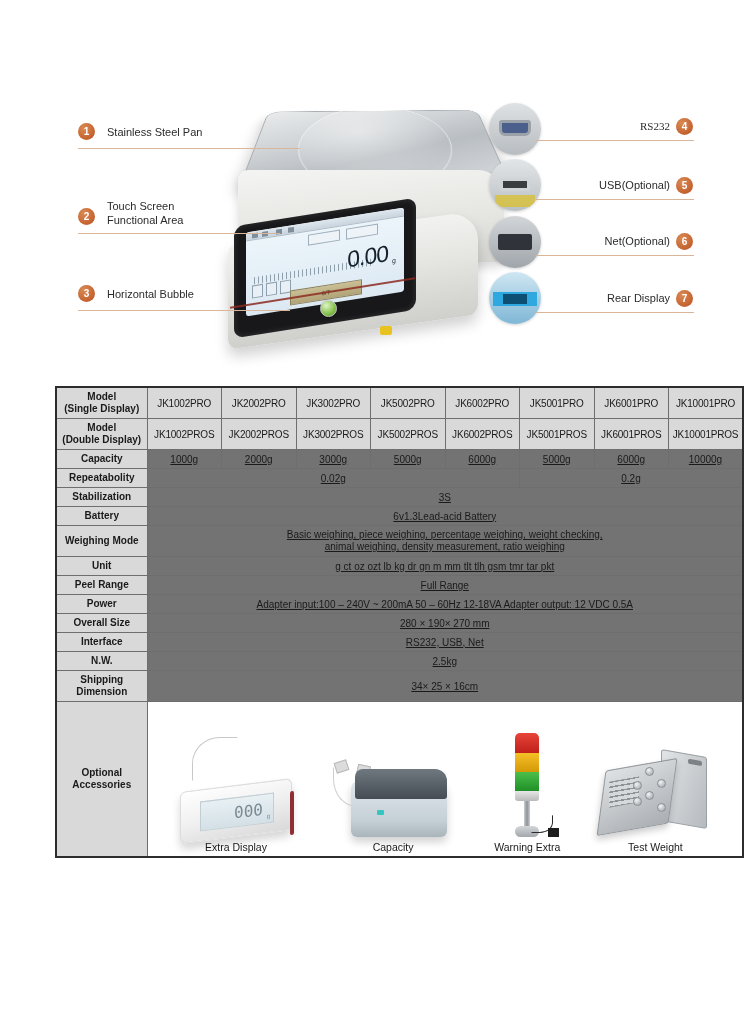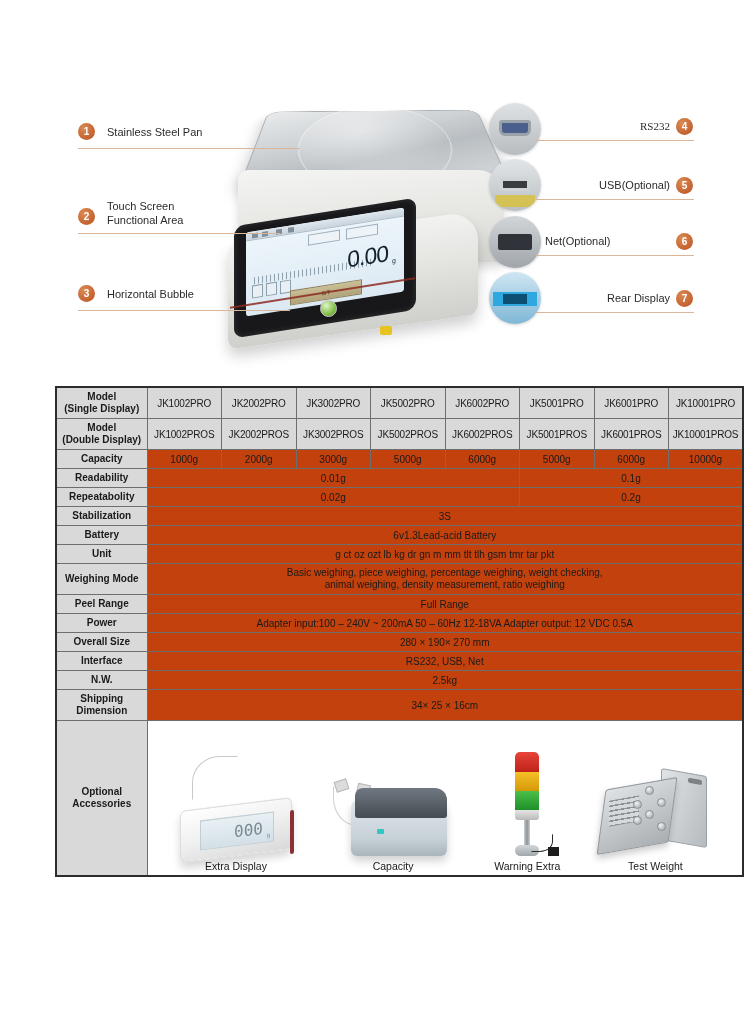--- a/index.html
+++ b/index.html
@@ -131,21 +131,21 @@
   .spec-wrap { position:absolute; left:31px; top:386px; width:689px;padding-left:24px; }
   table.spec { width:689px; border-collapse:collapse; table-layout:fixed;
                border:2px solid #2c2c2c; background:#fff; }
   table.spec td {
     border:1px solid #6e6e6e;
     font-size:10px; text-align:center; vertical-align:middle;
     padding:3px 2px; color:#1a1a1a;
   }
   td.rowhead { font-weight:bold; background:#d9d9d9; width:91px; font-size:10px; line-height:12px; }
   td.modelcell { background:#d9d9d9; font-size:9.5px; letter-spacing:-.2px; }
-  td.val { background:#c2410c; }
+  td.val { background:#737373;text-decoration:underline; }
   .mode-multi { line-height:12px; }
 
   
   td.acc-cell { padding:0; height:148px; background:#fff; }
   .acc-strip { display:flex; align-items:flex-end; justify-content:space-around;
                height:148px; padding:6px 10px 0 10px; }
   .acc-item { text-align:center; }
   .acc-art { height:106px; display:flex; align-items:flex-end; justify-content:center; }
   .acc-cap { font-size:10.5px; padding-top:4px; color:#1a1a1a; }
 
@@ -283,21 +283,21 @@
     <div class="badge">4</div>
   </div>
   <div class="cl-line" style="position:absolute; left:536px; top:140px; width:158px;"></div>
 
   <div class="cl-label" style="position:absolute; left:545px; top:178px; width:125px; text-align:right;">USB(Optional)</div>
   <div class="callout" style="left:676px; top:177px;">
     <div class="badge">5</div>
   </div>
   <div class="cl-line" style="position:absolute; left:536px; top:199px; width:158px;"></div>
 
-  <div class="cl-label" style="position:absolute; left:545px; top:234px; width:125px; text-align:left;">Net(Optional)</div>
+  <div class="cl-label" style="position:absolute; left:545px; top:234px; width:125px; text-align:right;">Net(Optional)</div>
   <div class="callout" style="left:676px; top:233px;">
     <div class="badge">6</div>
   </div>
   <div class="cl-line" style="position:absolute; left:536px; top:255px; width:158px;"></div>
 
   <div class="cl-label" style="position:absolute; left:556px; top:291px; width:114px; text-align:right;">Rear Display</div>
   <div class="callout" style="left:676px; top:290px;">
     <div class="badge">7</div>
   </div>
   <div class="cl-line" style="position:absolute; left:536px; top:312px; width:158px;"></div>
@@ -333,44 +333,39 @@
           <td class="val">1000g</td>
           <td class="val">2000g</td>
           <td class="val">3000g</td>
           <td class="val">5000g</td>
           <td class="val">6000g</td>
           <td class="val">5000g</td>
           <td class="val">6000g</td>
           <td class="val">10000g</td>
         </tr>
         <tr>
-          <td class="rowhead">Readability</td>
-          <td class="val" colspan="5">0.01g</td>
-          <td class="val" colspan="3">0.1g</td>
-        </tr>
-        <tr>
           <td class="rowhead">Repeatabolity</td>
           <td class="val" colspan="5">0.02g</td>
           <td class="val" colspan="3">0.2g</td>
         </tr>
         <tr>
           <td class="rowhead">Stabilization</td>
           <td class="val" colspan="8">3S</td>
         </tr>
         <tr>
           <td class="rowhead">Battery</td>
           <td class="val" colspan="8">6v1.3Lead-acid Battery</td>
         </tr>
         <tr>
+          <td class="rowhead">Weighing Mode</td>
+          <td class="val mode-multi" colspan="8">Basic weighing, piece weighing, percentage weighing, weight checking,<br>animal weighing, density measurement, ratio weighing</td>
+        </tr>
+        <tr>
           <td class="rowhead">Unit</td>
           <td class="val" colspan="8">g ct oz ozt lb kg dr gn m mm tlt tlh gsm tmr tar pkt</td>
-        </tr>
-        <tr>
-          <td class="rowhead">Weighing Mode</td>
-          <td class="val mode-multi" colspan="8">Basic weighing, piece weighing, percentage weighing, weight checking,<br>animal weighing, density measurement, ratio weighing</td>
         </tr>
         <tr>
           <td class="rowhead">Peel Range</td>
           <td class="val" colspan="8">Full Range</td>
         </tr>
         <tr>
           <td class="rowhead">Power</td>
           <td class="val" colspan="8">Adapter input:100 – 240V ~ 200mA 50 – 60Hz 12-18VA    Adapter output: 12 VDC 0.5A</td>
         </tr>
         <tr>

